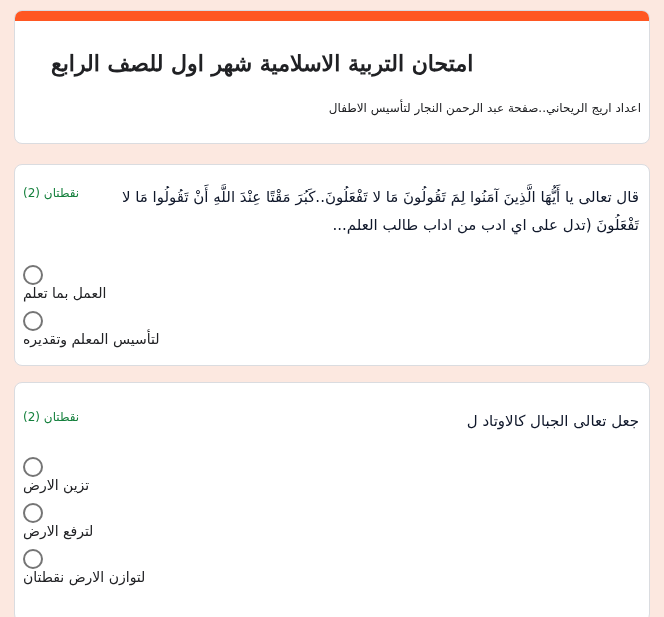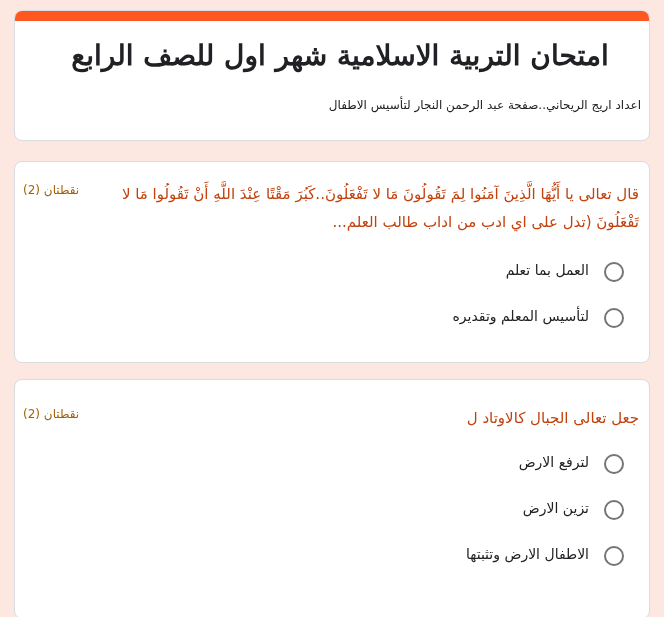--- a/index.html
+++ b/index.html
@@ -29,27 +29,27 @@
     overflow: hidden;
   }
   .accent-bar {
     height: 10px;
     background: #ff5722;
   }
   .header-body {
     padding: 14px 8px 26px 24px;
   }
   .form-title {
-    margin: 0;
+    margin: 12px;
     font-family: "DejaVu Serif", "Liberation Serif", serif;
     font-weight: bold;
-    font-size: 28px;
+    font-size: 22px;
     line-height: 1.5;
     color: #202124;
-    text-align: center;
+    text-align: left;
   }
   .form-subtitle {
     margin-top: 20px;
     font-size: 12px;
     line-height: 1.4;
     color: #202124;
     text-align: right;
   }
   .question-card {
     padding: 18px 10px 8px 8px;
@@ -60,44 +60,45 @@
     margin-bottom: 0;
     min-height: 240px;
   }
   .q-row {
     display: flex;
   }
   .q-text {
     flex: 1 1 auto;
     font-size: 15px;
     line-height: 28px;
-    color: #c2410c;
+    color: #0f172a;
     text-align: right;
   }
   .q-points {
     flex: 0 0 auto;
     width: 66px;
     padding-top: 3px;
     font-size: 12px;
-    color: #a16207;
+    color: #15803d;
     direction: rtl;
     text-align: left;
   }
   .options {
     margin-top: 26px;
   }
   .question-card.second .options {
     margin-top: 22px;
   }
   .option {
     display: flex;
-    align-items: flex-start;
+    align-items: flex-end;
     height: 46px;
     padding-right: 15px;
     cursor: pointer;
+    flex-direction: column;
   }
   .radio {
     flex: 0 0 auto;
     width: 20px;
     height: 20px;
     box-sizing: border-box;
     border: 2px solid #757575;
     border-radius: 50%;
     background: #ffffff;
   }
@@ -138,26 +139,26 @@
   </div>
 
   <div class="card question-card second">
     <div class="q-row">
       <div class="q-text">جعل تعالى الجبال كالاوتاد ل</div>
       <div class="q-points">نقطتان (2)</div>
     </div>
     <div class="options">
       <label class="option">
         <span class="radio"></span>
+        <span class="option-label">تزين الارض</span>
+      </label>
+      <label class="option">
+        <span class="radio"></span>
         <span class="option-label">لترفع الارض</span>
       </label>
       <label class="option">
         <span class="radio"></span>
-        <span class="option-label">تزين الارض</span>
-      </label>
-      <label class="option">
-        <span class="radio"></span>
-        <span class="option-label">الاطفال الارض وتثبتها</span>
+        <span class="option-label">لتوازن الارض نقطتان</span>
       </label>
     </div>
   </div>
 
 </div>
 
 </body></html>

